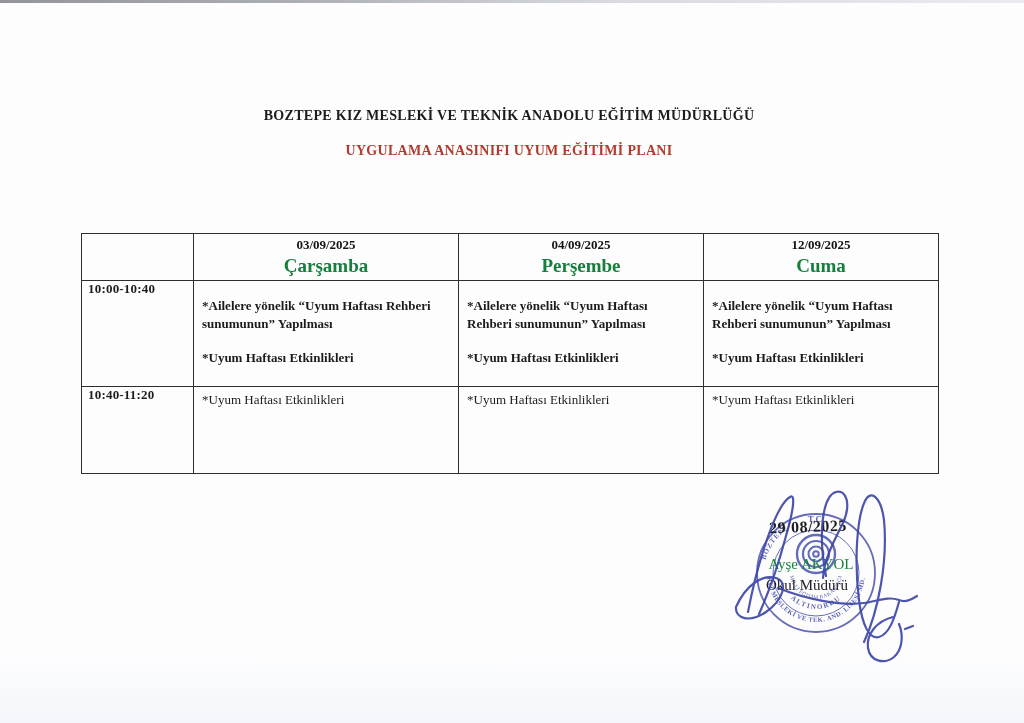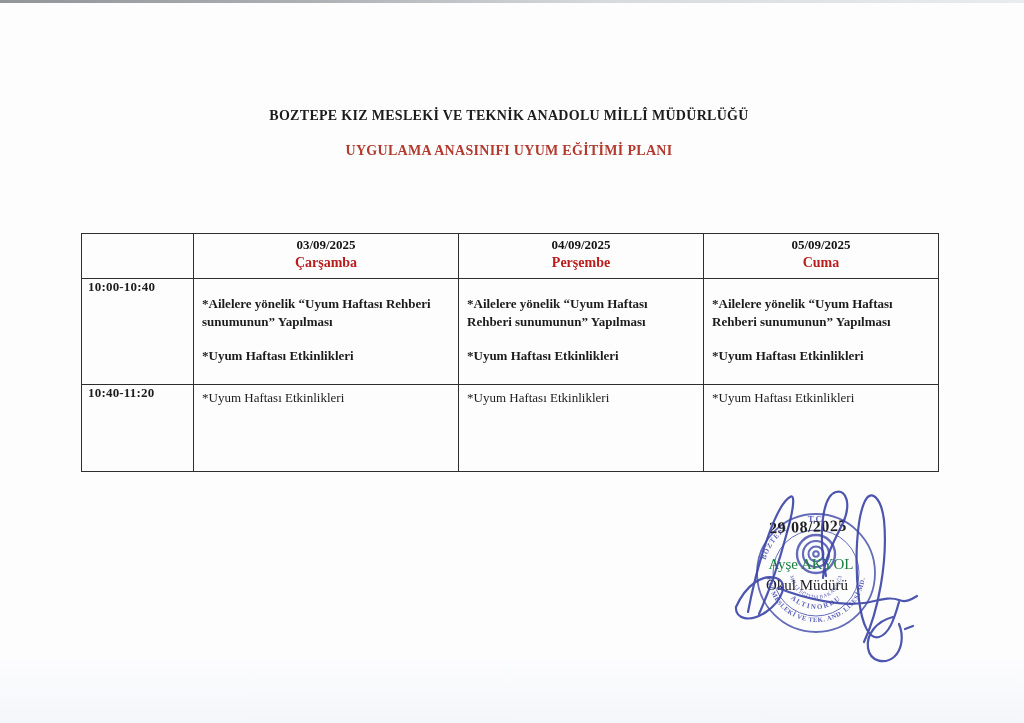--- a/index.html
+++ b/index.html
@@ -26,21 +26,21 @@
   table.schedule th, table.schedule td{
     border:1.5px solid #2e2e2e;font-size:13px;vertical-align:top;
     overflow:hidden;background:transparent;
   }
   tr.hdr{height:45px;margin-top:24px;}
   tr.r1{height:106px;}
   tr.r2{height:87px;}
   th.corner{background:transparent;}
   th.day-head{text-align:center;vertical-align:middle;padding:3px 4px;font-weight:bold;}
   .hdr-date{display:block;font-size:13px;color:#141414;}
-  .hdr-day{display:block;font-size:14px;color:#b91c1c;margin-top:2px;}
+  .hdr-day{display:block;font-size:19px;color:#15803d;margin-top:2px;}
   th.time-cell{vertical-align:middle;text-align:left;padding:0 18px 0 6px;
     font-weight:bold;font-size:13.5px;letter-spacing:.2px;margin-top:15px;}
   td.act-cell{padding:16px 8px 8px 8px;line-height:1.38;font-weight:bold;}
   td.act-cell p{margin:0;}
   td.act-cell p.first{margin-bottom:16px;}
   td.act-single{vertical-align:middle;padding:4px 8px;line-height:1.35;}
   td.act-single p{margin:0;}
 
   
   .stamp-block{position:absolute;left:700px;top:468px;width:240px;height:220px;}
@@ -54,21 +54,21 @@
     font-size:15px;color:#202024;}
 </style>
 </head>
 <body>
 
 <div class="page">
   <div class="scan-edge-top"></div>
   <div class="scan-tint"></div>
 
   <div class="doc-header">
-    <p class="doc-title">BOZTEPE KIZ MESLEKİ VE TEKNİK ANADOLU MİLLÎ MÜDÜRLÜĞÜ</p>
+    <p class="doc-title">BOZTEPE KIZ MESLEKİ VE TEKNİK ANADOLU EĞİTİM MÜDÜRLÜĞÜ</p>
     <p class="doc-plan">UYGULAMA ANASINIFI UYUM EĞİTİMİ PLANI</p>
   </div>
 
   <table class="schedule">
     <colgroup>
       <col style="width:112px">
         <col style="width:265px">
         <col style="width:245px">
         <col style="width:235px">
     </colgroup>
@@ -77,21 +77,21 @@
       <th class="corner"></th>
       <th class="day-head">
         <span class="hdr-date">03/09/2025</span>
         <span class="hdr-day">Çarşamba</span>
       </th>
       <th class="day-head">
         <span class="hdr-date">04/09/2025</span>
         <span class="hdr-day">Perşembe</span>
       </th>
       <th class="day-head">
-        <span class="hdr-date">05/09/2025</span>
+        <span class="hdr-date">12/09/2025</span>
         <span class="hdr-day">Cuma</span>
       </th>
     </tr>
     <tr class="r1">
       <th class="time-cell">10:00-10:40</th>
       <td class="act-cell">
         <p class="first">*Ailelere yönelik “Uyum Haftası Rehberi sunumunun” Yapılması</p>
         <p>*Uyum Haftası Etkinlikleri</p>
       </td>
       <td class="act-cell">

